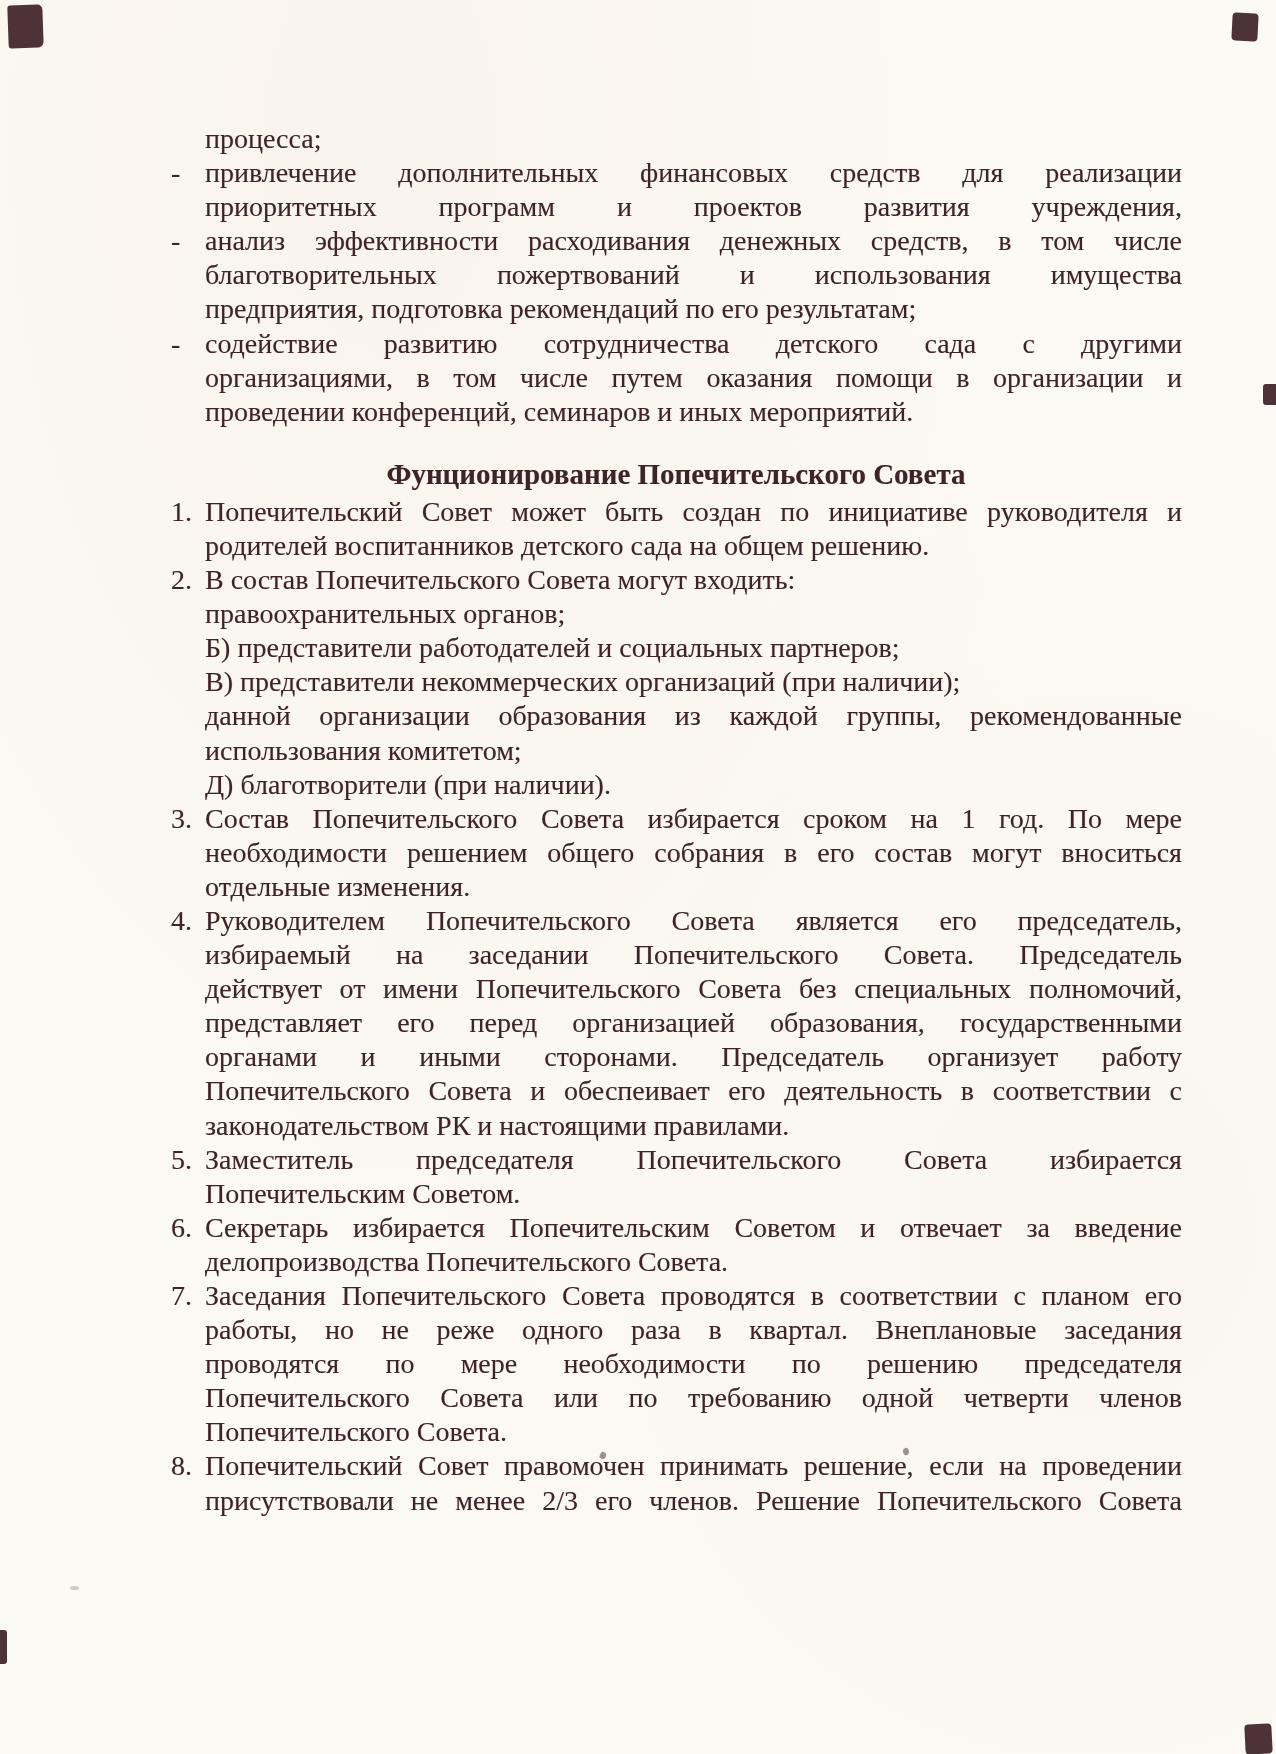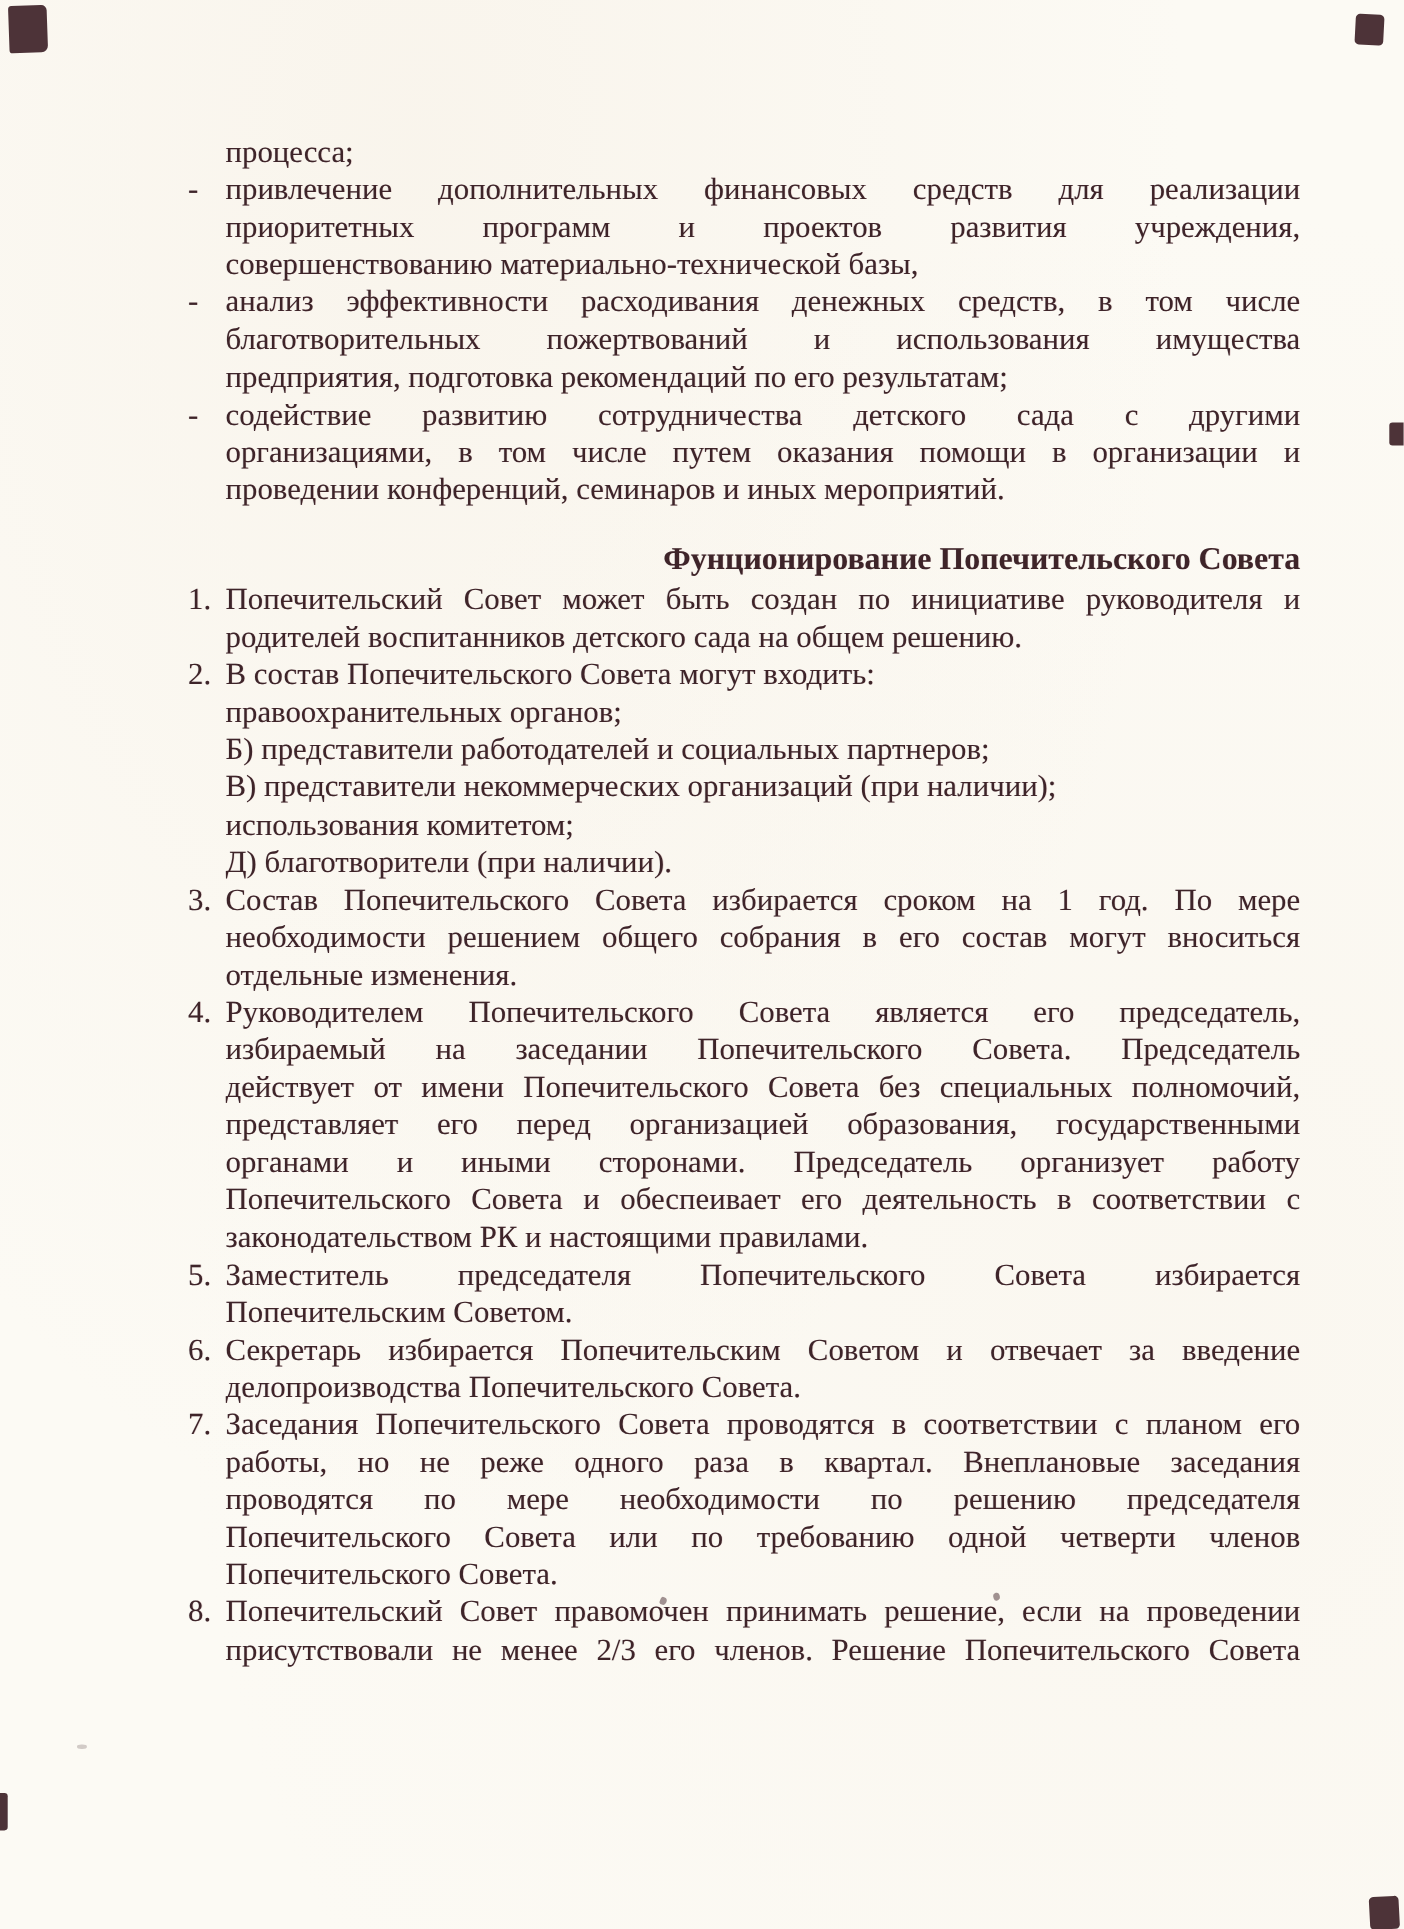--- a/index.html
+++ b/index.html
@@ -45,21 +45,21 @@
     white-space: nowrap;
   }
   .line.fill {
     white-space: normal;
     text-align-last: justify;
     font-family: Liberation Serif, serif;
   }
   .heading {
     line-height: 36px;
     margin: 27px 0 3px 0;
-    text-align: right;
+    text-align: center;
     font-weight: bold;
     font-size: 29px;
   }
   
   .artifact {
     position: absolute;
     background: #3a1d23;
     opacity: 0.9;
   }
   .a-tl { left: 8px;    top: 5px;    width: 35px; height: 43px; border-radius: 3px 5px 6px 3px; transform: rotate(-2deg); }
@@ -91,21 +91,20 @@
 
   <div class="content">
     <div id="intro-container">
         <div class="block">
           <div class="line">процесса;</div>
         </div>
         <div class="block">
           <span class="marker">-</span>
           <div class="line fill">привлечение дополнительных финансовых средств для реализации</div>
           <div class="line fill">приоритетных программ и проектов развития учреждения,</div>
-          <div class="line">совершенствованию материально-технической базы,</div>
         </div>
         <div class="block">
           <span class="marker">-</span>
           <div class="line fill">анализ эффективности расходивания денежных средств, в том числе</div>
           <div class="line fill">благотворительных пожертвований и использования имущества</div>
           <div class="line">предприятия, подготовка рекомендаций по его результатам;</div>
         </div>
         <div class="block">
           <span class="marker">-</span>
           <div class="line fill">содействие развитию сотрудничества детского сада с другими</div>
@@ -119,20 +118,21 @@
           <span class="marker">1.</span>
           <div class="line fill">Попечительский Совет может быть создан по инициативе руководителя и</div>
           <div class="line">родителей воспитанников детского сада на общем решению.</div>
         </div>
         <div class="block">
           <span class="marker">2.</span>
           <div class="line">В состав Попечительского Совета могут входить:</div>
           <div class="line">правоохранительных органов;</div>
           <div class="line">Б) представители работодателей и социальных партнеров;</div>
           <div class="line">В) представители некоммерческих организаций (при наличии);</div>
+          <div class="line fill">данной организации образования из каждой группы, рекомендованные</div>
           <div class="line">использования комитетом;</div>
           <div class="line">Д) благотворители (при наличии).</div>
         </div>
         <div class="block">
           <span class="marker">3.</span>
           <div class="line fill">Состав Попечительского Совета избирается сроком на 1 год. По мере</div>
           <div class="line fill">необходимости решением общего собрания в его состав могут вноситься</div>
           <div class="line">отдельные изменения.</div>
         </div>
         <div class="block">

